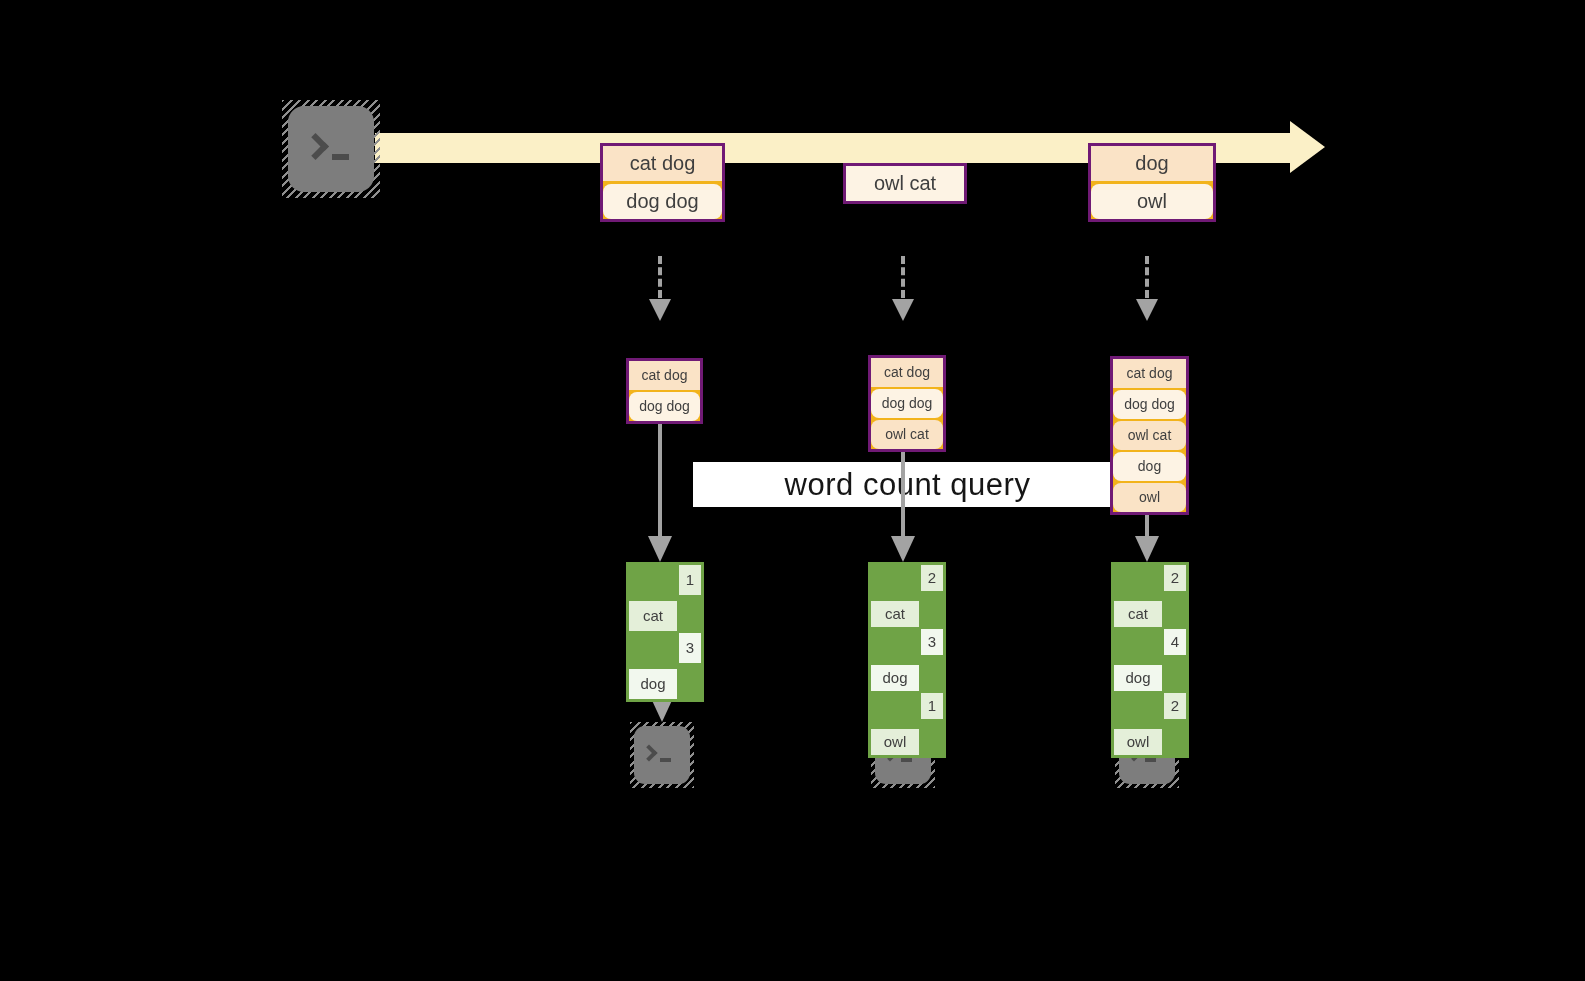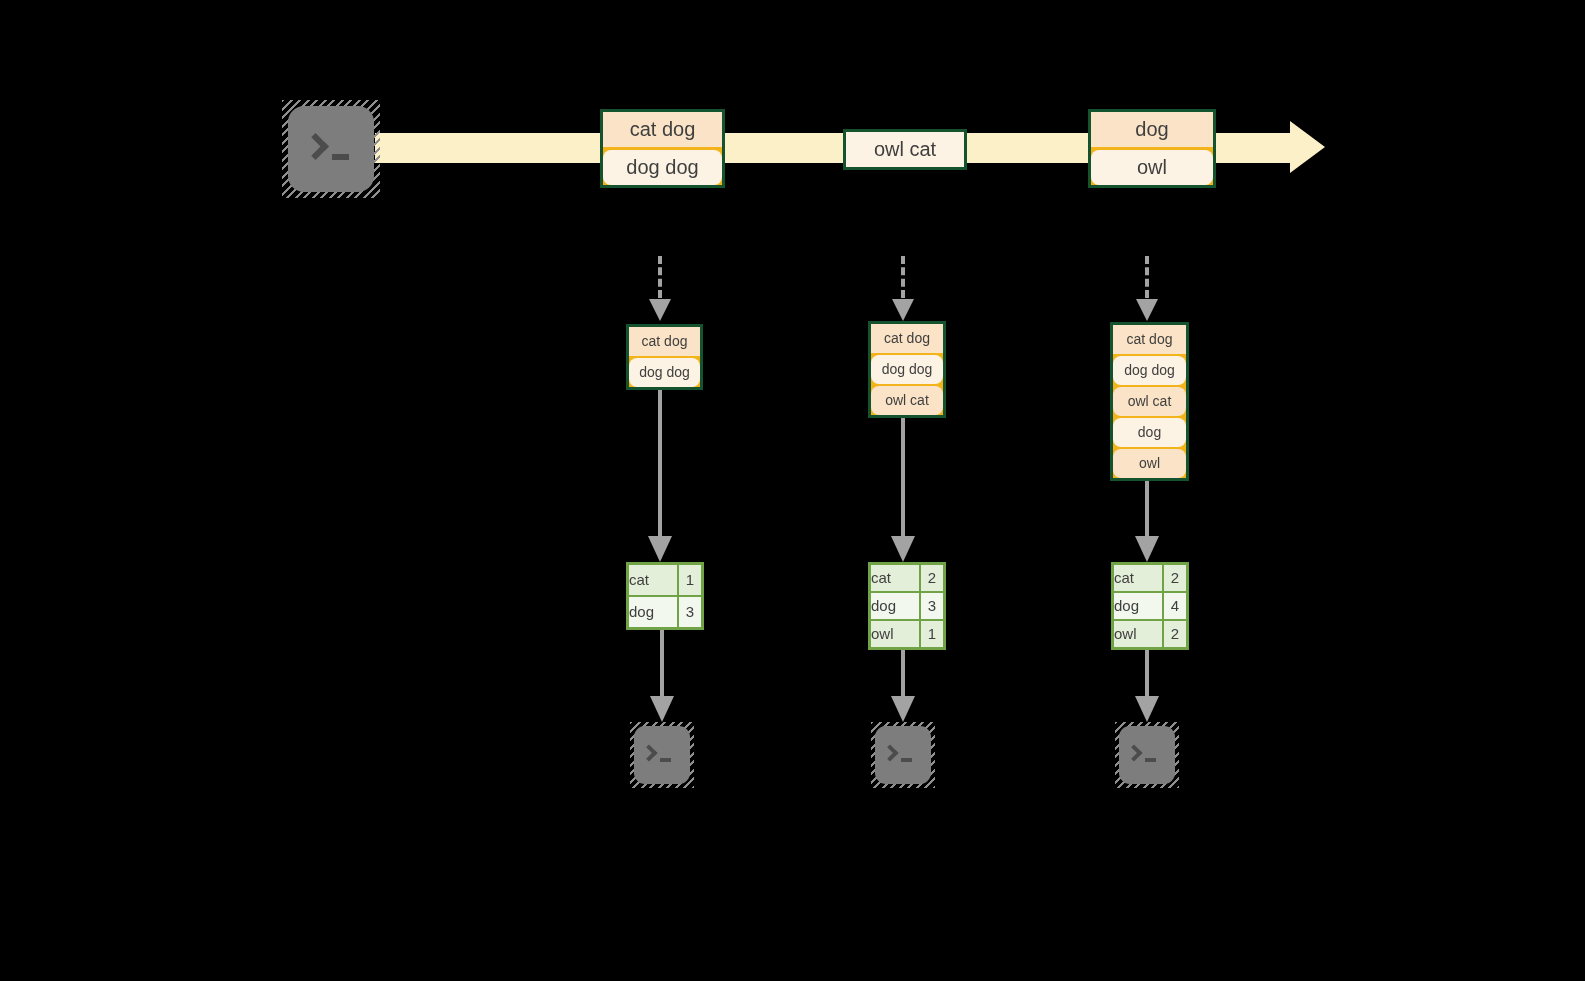--- a/index.html
+++ b/index.html
@@ -21,21 +21,21 @@
   .term.big .chev{width:13px;height:13px;border-top:6px solid #4c4c4c;border-right:6px solid #4c4c4c;
                   transform:rotate(45deg);margin-top:-6px;}
   .term.big .uscore{width:17px;height:6px;background:#4c4c4c;margin-top:16px;}
   .term.sm{width:64px;height:66px;top:722px;}
   .term.sm .term-body{inset:4px;border-radius:11px;padding-left:9px;gap:5px;}
   .term.sm .chev{width:8px;height:8px;border-top:4px solid #4c4c4c;border-right:4px solid #4c4c4c;
                  transform:rotate(45deg);margin-top:-4px;}
   .term.sm .uscore{width:11px;height:4px;background:#4c4c4c;margin-top:10px;}
 
   
-  .obox{position:absolute;border:3px solid #14532d;z-index:3;background:#F2B31B;}
+  .obox{position:absolute;border:3px solid #701a75;z-index:3;background:#F2B31B;margin-top:34px;}
   .ocell{color:#3F3F3F;text-align:center;overflow:hidden;white-space:nowrap;}
   .ocell.dark{background:#FAE3C6;}
   .ocell.light{background:#FDF3E4;}
   .ocell.lg{height:35px;line-height:35px;font-size:20px;}
   .ocell.sm{height:29px;line-height:29px;font-size:14px;}
   .ocell + .ocell{margin-top:3px;border-radius:8px;}
   .obox.batch .ocell + .ocell{margin-top:2px;}
 
   
   .stem{position:absolute;width:4px;background:#A3A3A3;z-index:2;}
@@ -49,21 +49,21 @@
   .query-band{position:absolute;left:693px;top:462px;width:429px;height:45px;background:#FFFFFF;
               z-index:1;display:flex;align-items:center;justify-content:center;}
   .query-band span{position:relative;z-index:3;font-size:31px;color:#161616;letter-spacing:0.5px;}
 
   
   .gtable{position:absolute;top:562px;width:72px;border:3px solid #6FA346;background:#6FA346;z-index:3;}
   .grow{display:flex;}
   .grow + .grow{margin-top:2px;}
   .grow.dark > div{background:#E4EFD9;}
   .grow.light > div{background:#F2F8EE;}
-  .gword{flex:1;text-align:left;color:#3F3F3F;font-size:15px;}
+  .gword{flex:1;text-align:center;color:#3F3F3F;font-size:15px;margin-top:36px;}
   .gnum{width:22px;margin-left:2px;text-align:center;color:#3F3F3F;font-size:15px;}
   .gtable.r2 .gword,.gtable.r2 .gnum{height:30px;line-height:30px;}
   .gtable.r3 .gword,.gtable.r3 .gnum{height:26px;line-height:26px;}
 </style>
 </head>
 <body>
 
 <div class="canvas">
 
   <div class="band"></div>
@@ -105,20 +105,23 @@
     <div class="ocell dark sm">owl cat</div>
   </div>
   <div class="obox batch" style="left:1110px;top:322px;width:73px;">
     <div class="ocell dark sm">cat dog</div>
     <div class="ocell light sm">dog dog</div>
     <div class="ocell dark sm">owl cat</div>
     <div class="ocell light sm">dog</div>
     <div class="ocell dark sm">owl</div>
   </div>
 
+  <div class="query-band">
+    <span>word count query</span>
+  </div>
 
   <div class="stem" style="left:658px;top:390px;height:146px;"></div>
   <div class="ahead" style="left:648px;top:536px;"></div>
   <div class="stem" style="left:901px;top:418px;height:118px;"></div>
   <div class="ahead" style="left:891px;top:536px;"></div>
   <div class="stem" style="left:1145px;top:481px;height:55px;"></div>
   <div class="ahead" style="left:1135px;top:536px;"></div>
 
   <div class="gtable r2" style="left:626px;">
     <div class="grow dark">

